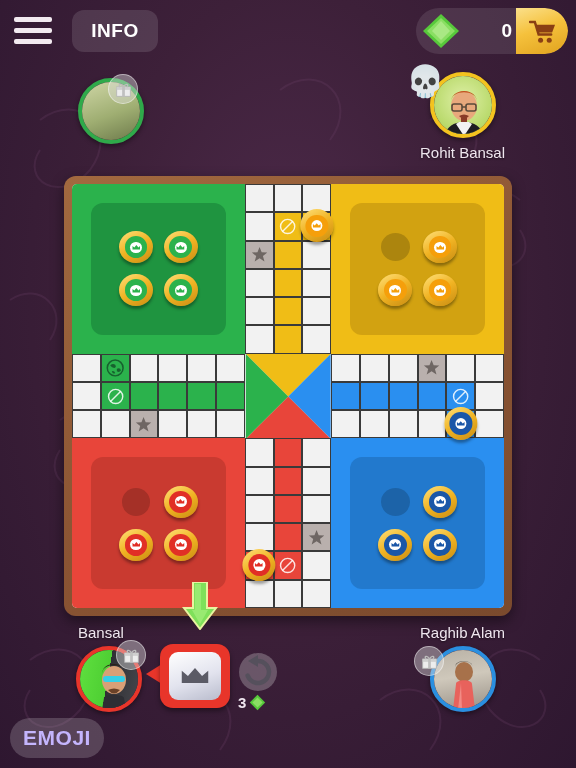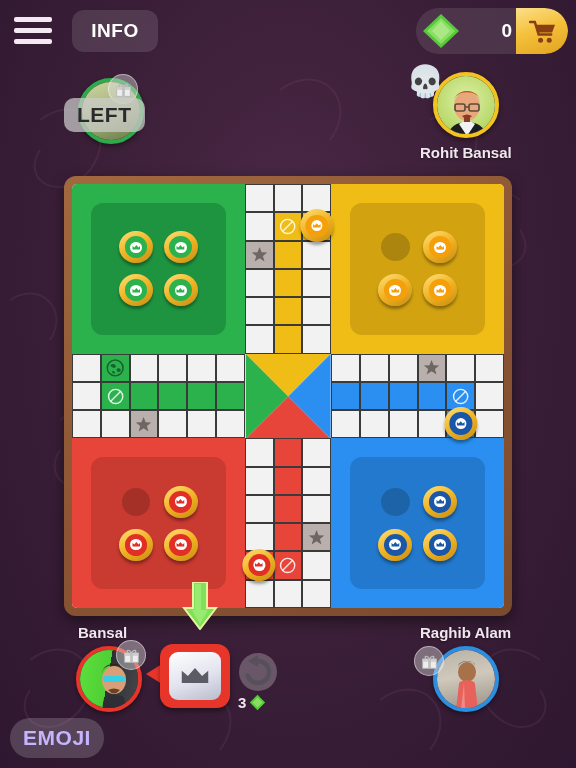--- a/index.html
+++ b/index.html
@@ -92,21 +92,21 @@
     background: rgba(205,205,205,.72); border-radius: 10px;
     padding: 5px 13px; color: #2a2a2a; font-weight: bold;
     font-size: 21px; letter-spacing: .5px;
   }
 
   
   #p-green  { left: 78px;  top: 78px; }
   #p-yellow { left: 420px; top: 72px; }
   #p-red    { left: 76px;  top: 624px; }
   #p-blue   { left: 420px; top: 624px; }
-  #p-yellow .pname, #p-red .pname, #p-blue .pname { margin-bottom: 5px; font-weight: bold; }
+  #p-yellow .pname, #p-red .pname, #p-blue .pname { margin-bottom: 5px; }
   #p-red .pname { text-align: left; padding-left: 2px; }
 
   
   #board {
     position: absolute; left: 64px; top: 176px; width: 448px; height: 440px;
     background: linear-gradient(150deg, #a2693f 0%, #8a5433 55%, #7a4a2d 100%);
     border-radius: 12px;
     padding: 8px;
     box-shadow: 0 5px 14px rgba(0,0,0,.45);
     z-index: 4;
@@ -269,21 +269,20 @@
     <div class="avatar-inner" style="background:linear-gradient(160deg,#cfd6a6 0%,#9fae72 55%,#6d7a4b 100%)"></div>
   </div>
   <div class="badge-gift" style="left:30px;top:-4px">
     <svg viewBox="0 0 20 20" width="17" height="17">
       <rect x="2" y="7" width="16" height="11" fill="#ededed" stroke="#b5b5b5"></rect>
       <rect x="2" y="7" width="16" height="3.4" fill="#cfcfcf"></rect>
       <rect x="8.4" y="7" width="3.2" height="11" fill="#c0c0c0"></rect>
       <path d="M10 7 C7 2 3 4 6 7 M10 7 C13 2 17 4 14 7" fill="none" stroke="#bdbdbd" stroke-width="1.6"></path>
     </svg>
   </div>
-  <div id="left-tag">LEFT</div>
 </div>
 
 <div class="player" id="p-yellow">
   <div class="avatar" style="border-color:#f3c31f;margin:0 auto">
     <div class="avatar-inner" style="background:radial-gradient(circle at 50% 42%, #dff0a8 0%, #b8d96a 70%, #a6cc57 100%)">
       <svg viewBox="0 0 60 60" width="60" height="60">
         <path d="M30 46 C18 46 12 52 11 60 h38 C48 52 42 46 30 46 z" fill="#1d1d22"></path>
         <path d="M22 48 l8 12 l8 -12 l-3 -2 h-10 z" fill="#f2f2f2"></path>
         <ellipse cx="30" cy="30" rx="13" ry="15" fill="#e8a87c"></ellipse>
         <path d="M17 26 C17 13 43 13 43 26 C43 20 38 15 30 15 C22 15 17 20 17 26 z" fill="#c0541f"></path>

